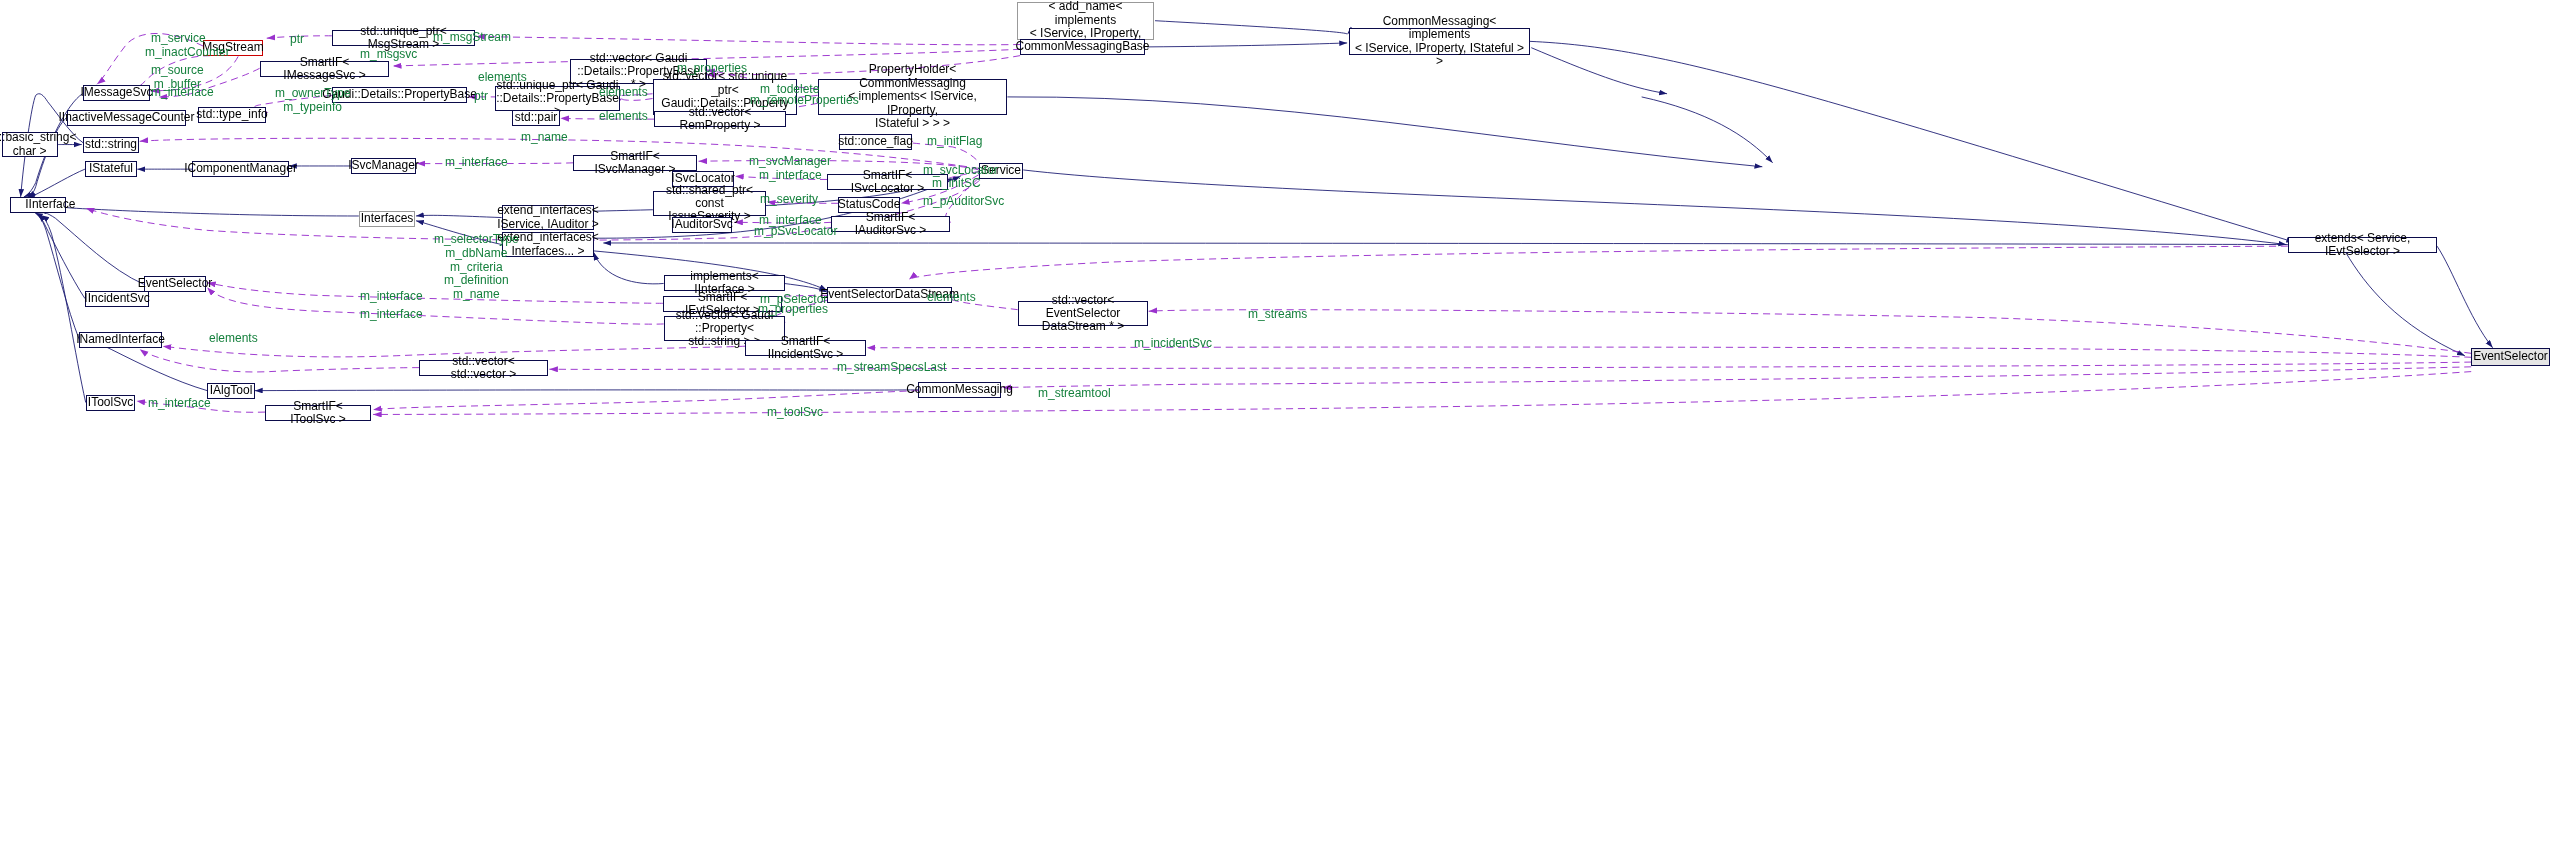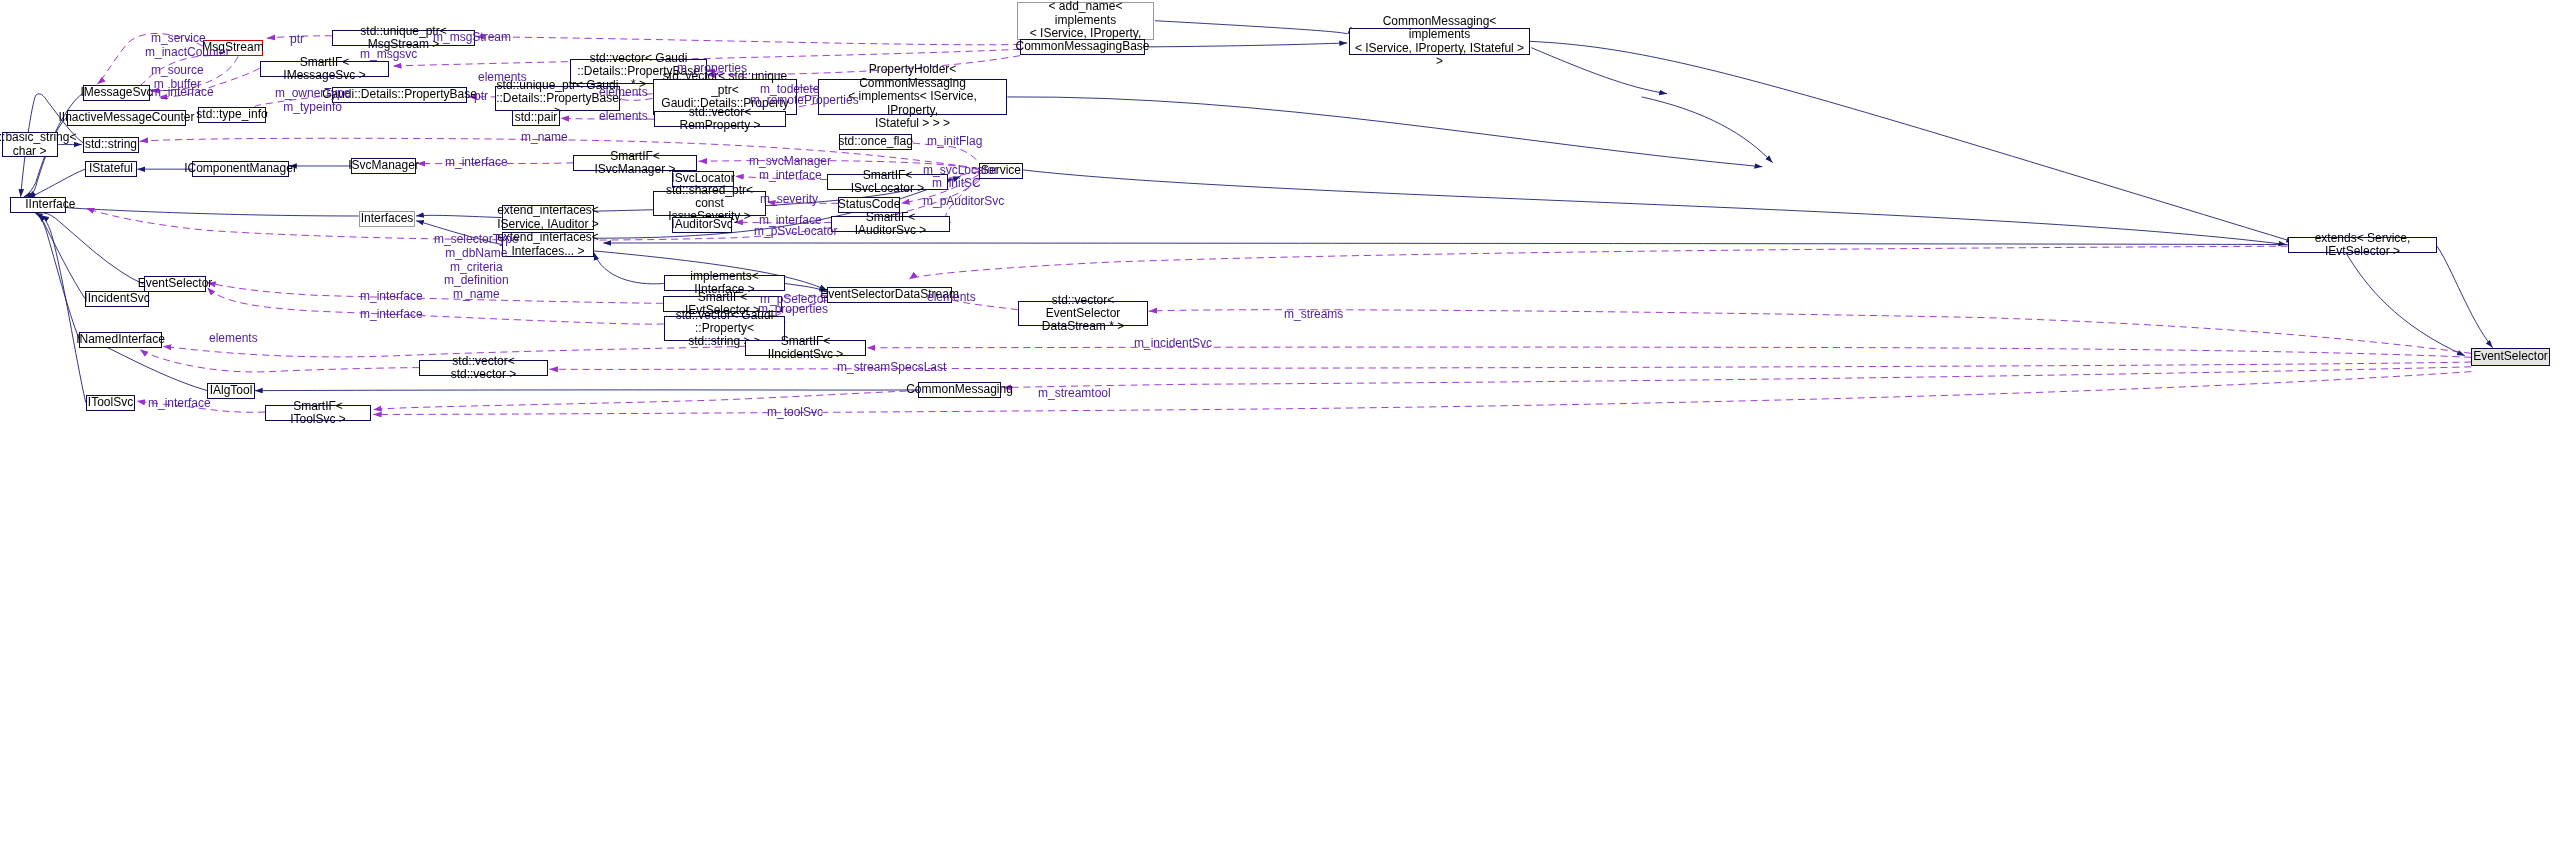--- a/index.html
+++ b/index.html
@@ -38,21 +38,21 @@
     padding: 1.6px 4px;
     white-space: pre-line;
     z-index: 5;
   }
   .node.red { border-color: #cc0000; }
   .node.gray-border { border-color: #999999; }
   .node.filled { background: #e5e5e5; }
   .edge-label {
     position: absolute;
     font-size: 12px;
-    color: #4c1d95;
+    color: #15803d;
     white-space: pre-line;
     text-align: center;
     line-height: 1.15;
     z-index: 6;
   }
 </style>
 </head>
 <body>
 
 <div id="canvas">
@@ -239,21 +239,21 @@
     <div class="edge-label" style="left: 759px; top: 214px;">m_interface</div>
     <div class="edge-label" style="left: 754px; top: 225px;">m_pSvcLocator</div>
     <div class="edge-label" style="left: 434px; top: 233px;">m_selectorType
 m_dbName
 m_criteria
 m_definition
 m_name</div>
     <div class="edge-label" style="left: 360px; top: 290px;">m_interface</div>
     <div class="edge-label" style="left: 927px; top: 291px;">elements</div>
     <div class="edge-label" style="left: 760px; top: 293px;">m_pSelector</div>
-    <div class="edge-label" style="left: 1284px; top: 308px;">m_streams</div>
+    <div class="edge-label" style="left: 1248px; top: 308px;">m_streams</div>
     <div class="edge-label" style="left: 360px; top: 308px;">m_interface</div>
     <div class="edge-label" style="left: 758px; top: 303px;">m_properties</div>
     <div class="edge-label" style="left: 209px; top: 332px;">elements</div>
     <div class="edge-label" style="left: 1134px; top: 337px;">m_incidentSvc</div>
     <div class="edge-label" style="left: 837px; top: 361px;">m_streamSpecsLast</div>
     <div class="edge-label" style="left: 1038px; top: 387px;">m_streamtool</div>
     <div class="edge-label" style="left: 148px; top: 397px;">m_interface</div>
     <div class="edge-label" style="left: 767px; top: 406px;">m_toolSvc</div>
   </div>
 

